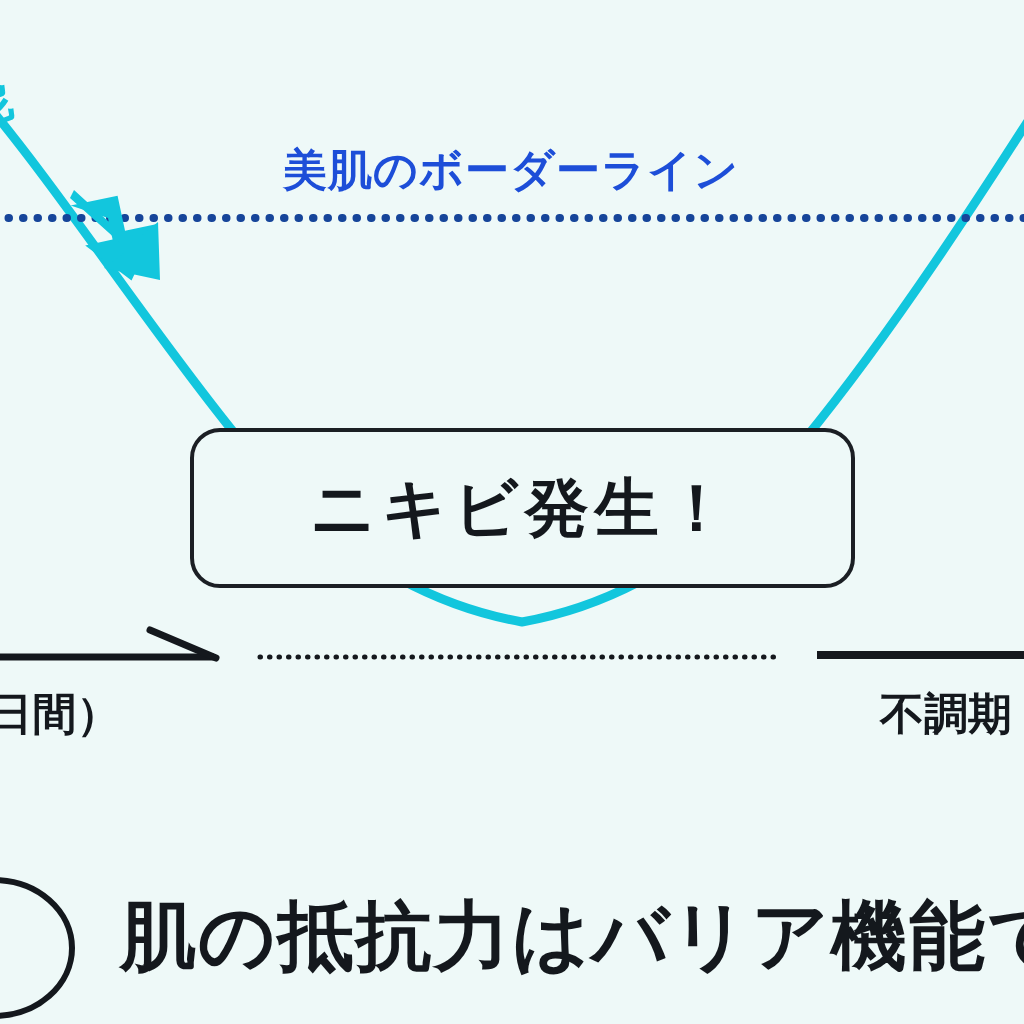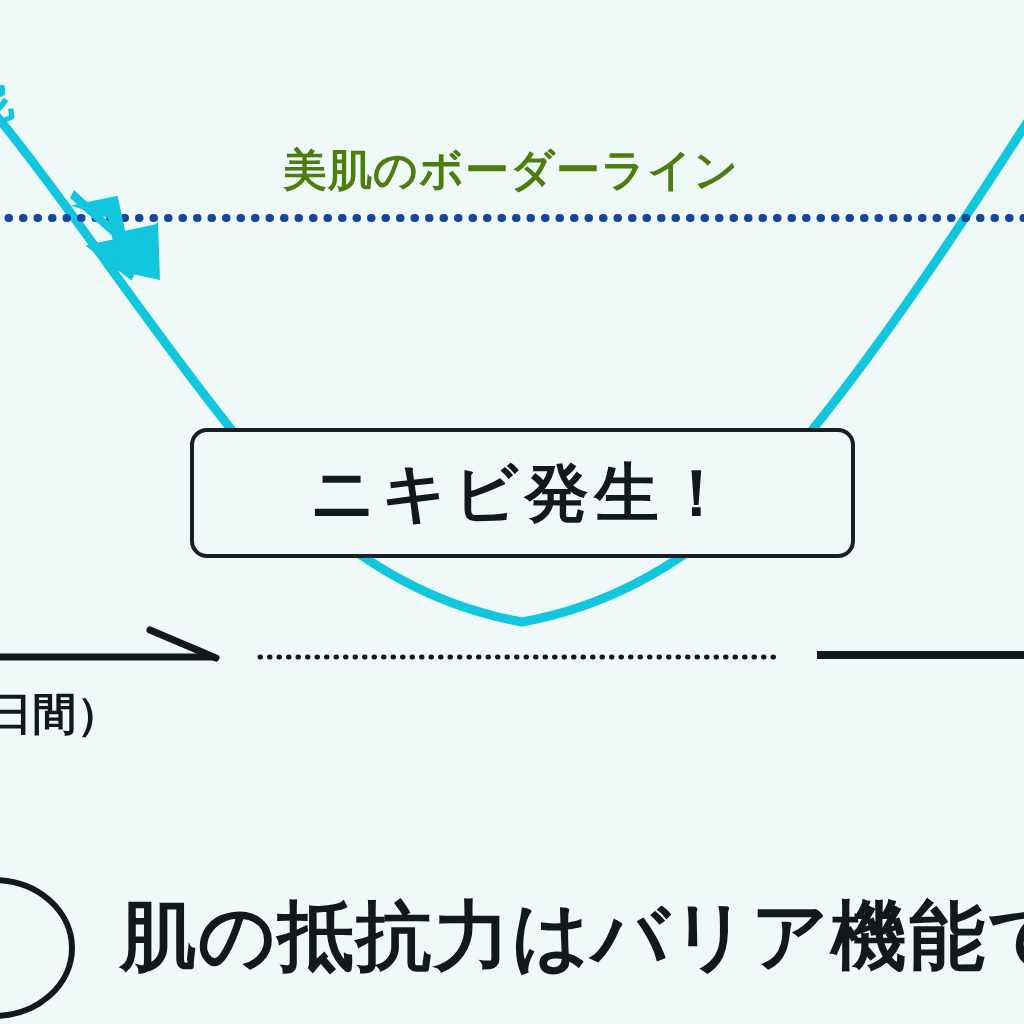--- a/index.html
+++ b/index.html
@@ -53,23 +53,23 @@
     color: #1b5fa8;
     letter-spacing: 1px;
   }
 
   
   #callout {
     position: absolute;
     left: 190px;
     top: 428px;
     width: 665px;
-    height: 130px;
+    height: 160px;
     border: 4px solid #1b1f24;
-    border-radius: 17px;
+    border-radius: 30px;
     background: #eef9f8;
     box-sizing: border-box;
     display: flex;
     align-items: center;
     justify-content: center;
   }
   #callout-text {
     font-size: 64px;
     font-weight: 700;
     color: #14181d;
@@ -137,25 +137,26 @@
 
     <line x1="260" y1="657" x2="775" y2="657" stroke="#14181d" stroke-width="5" stroke-linecap="round" stroke-dasharray="0.5 9"></line>
 
     <line x1="817" y1="655" x2="1034" y2="655" stroke="#14181d" stroke-width="8" stroke-linecap="butt"></line>
 
     <ellipse cx="-6" cy="948" rx="78" ry="68" fill="none" stroke="#14181d" stroke-width="6"></ellipse>
   </svg>
 
   <div class="txt" id="barrier-label" style="color: rgb(18, 198, 221);">能</div>
 
-  <div class="txt" id="borderline-label" style="color: #4d7c0f;">美肌のボーダーライン</div>
+  <div class="txt" id="borderline-label" style="color: #1d4ed8;">美肌のボーダーライン</div>
 
   <div id="callout">
     <span id="callout-text">ニキビ発生！</span>
   </div>
 
   <div class="axis-caption" id="axis-caption-left">4日間）</div>
 
 
+  <div class="axis-caption" id="axis-caption-right">不調期</div>
 
   <div id="bottom-text">肌の抵抗力はバリア機能で</div>
 
 </div>
 
 </body></html>

